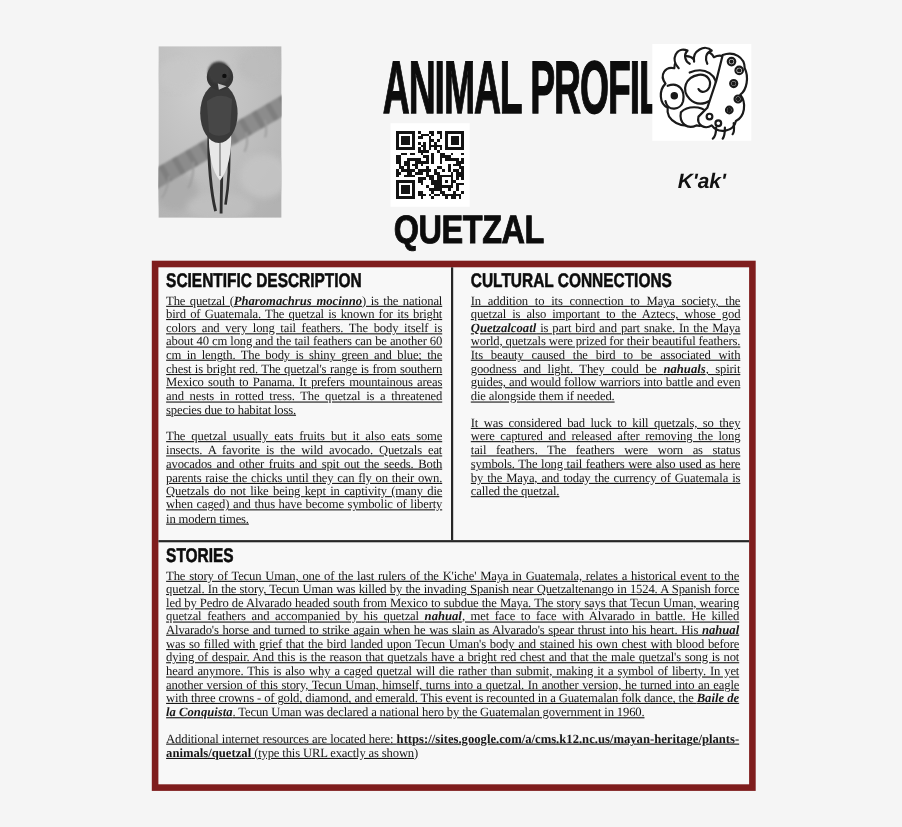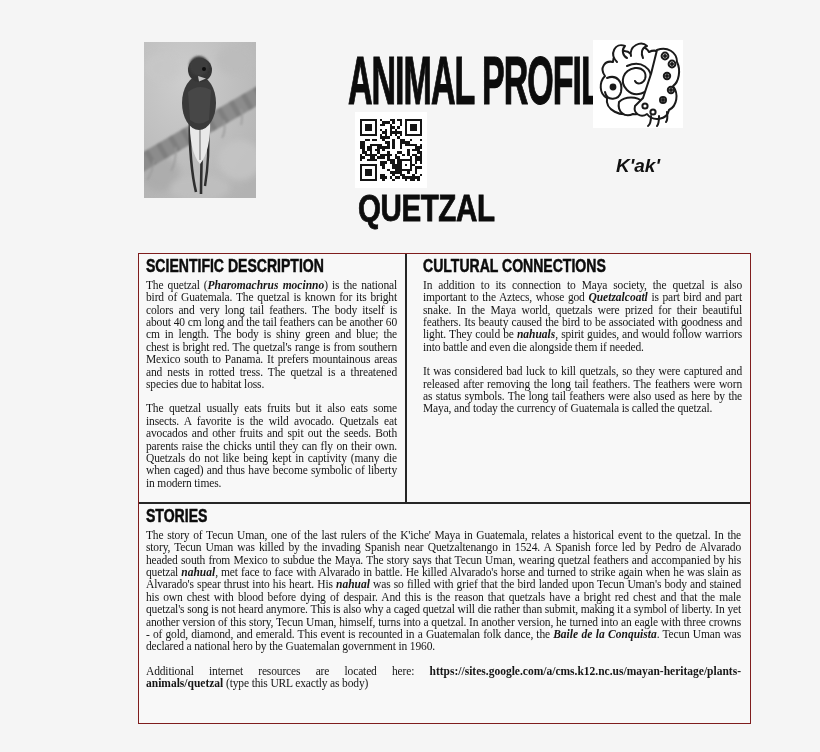--- a/index.html
+++ b/index.html
@@ -32,38 +32,38 @@
   .animal-name{
     position:absolute;left:358px;top:191px;
     font-family:"Liberation Sans",sans-serif;font-weight:700;
     font-size:36px;line-height:1;color:#0c0c0c;white-space:nowrap;
     transform:scaleX(0.82);transform-origin:0 0;letter-spacing:-0.5px;
     -webkit-text-stroke:0.8px #0c0c0c;
   }
 
   
   .doc{
-    position:absolute;left:138px;top:253px;width:613px;box-sizing:border-box;
-    border:1px solid #7f1d1d;background:rgba(252,252,252,0.4);
+    position:absolute;left:138px;top:237px;width:549px;box-sizing:border-box;
+    border:6px solid #7f1d1d;background:rgba(252,252,252,0.4);
   }
   .cols{display:flex;border-bottom:2px solid #262626;min-height:248px;}
   .cell{box-sizing:border-box;padding:3px 8px 4px 7px;}
   .cell.sci{width:268px;border-right:2px solid #262626;}
   .cell.cul{flex:1;padding-left:16px;}
   .stories-row{box-sizing:border-box;min-height:219px;padding:3px 9px 22px 7px;}
 
   .hd{
     display:inline-block;font-family:"Liberation Sans",sans-serif;font-weight:700;
     font-size:18px;line-height:1.1;color:#0c0c0c;white-space:nowrap;
     transform:scaleX(0.78);transform-origin:0 50%;
     -webkit-text-stroke:0.5px #0c0c0c;margin:0 0 2px 0;
   }
   .doc p{
     margin:0 0 12px 0;font-size:11.5px;line-height:12.4px;
-    text-align:justify;letter-spacing:-0.15px;color:#161616;
+    text-align:justify;letter-spacing:-0.15px;color:#161616;text-decoration:underline;
   }
   .doc p:last-child{margin-bottom:0;}
   .doc b i, .doc b{letter-spacing:0;}
 </style>
 </head>
 <body>
 
 <div class="sheet">
 
   <div class="photo">
@@ -484,17 +484,17 @@
         <span class="hd">CULTURAL CONNECTIONS</span>
         <p><span>In addition to its connection to Maya society, the quetzal is also important to the Aztecs, whose god </span><b><i>Quetzalcoatl</i></b><span> is part bird and part snake. In the Maya world, quetzals were prized for their beautiful feathers. Its beauty caused the bird to be associated with goodness and light. They could be </span><b><i>nahuals</i></b><span>, spirit guides, and would follow warriors into battle and even die alongside them if needed.</span></p>
         <p>It was considered bad luck to kill quetzals, so they were captured and released after removing the long tail feathers. The feathers were worn as status symbols. The long tail feathers were also used as here by the Maya, and today the currency of Guatemala is called the quetzal.</p>
       </div>
 
     </div>
 
     <div class="stories-row">
       <span class="hd">STORIES</span>
       <p><span>The story of Tecun Uman, one of the last rulers of the K'iche' Maya in Guatemala, relates a historical event to the quetzal. In the story, Tecun Uman was killed by the invading Spanish near Quetzaltenango in 1524. A Spanish force led by Pedro de Alvarado headed south from Mexico to subdue the Maya. The story says that Tecun Uman, wearing quetzal feathers and accompanied by his quetzal </span><b><i>nahual</i></b><span>, met face to face with Alvarado in battle. He killed Alvarado's horse and turned to strike again when he was slain as Alvarado's spear thrust into his heart. His </span><b><i>nahual</i></b><span> was so filled with grief that the bird landed upon Tecun Uman's body and stained his own chest with blood before dying of despair. And this is the reason that quetzals have a bright red chest and that the male quetzal's song is not heard anymore. This is also why a caged quetzal will die rather than submit, making it a symbol of liberty. In yet another version of this story, Tecun Uman, himself, turns into a quetzal. In another version, he turned into an eagle with three crowns - of gold, diamond, and emerald. This event is recounted in a Guatemalan folk dance, the </span><b><i>Baile de la Conquista</i></b><span>.  Tecun Uman was declared a national hero by the Guatemalan government in 1960.</span></p>
-      <p><span>Additional internet resources are located here: </span><b>https://sites.google.com/a/cms.k12.nc.us/mayan-heritage/plants-animals/quetzal</b><span> (type this URL exactly as body)</span></p>
+      <p><span>Additional internet resources are located here: </span><b>https://sites.google.com/a/cms.k12.nc.us/mayan-heritage/plants-animals/quetzal</b><span> (type this URL exactly as shown)</span></p>
     </div>
   </div>
 
 </div>
 
 </body></html>

